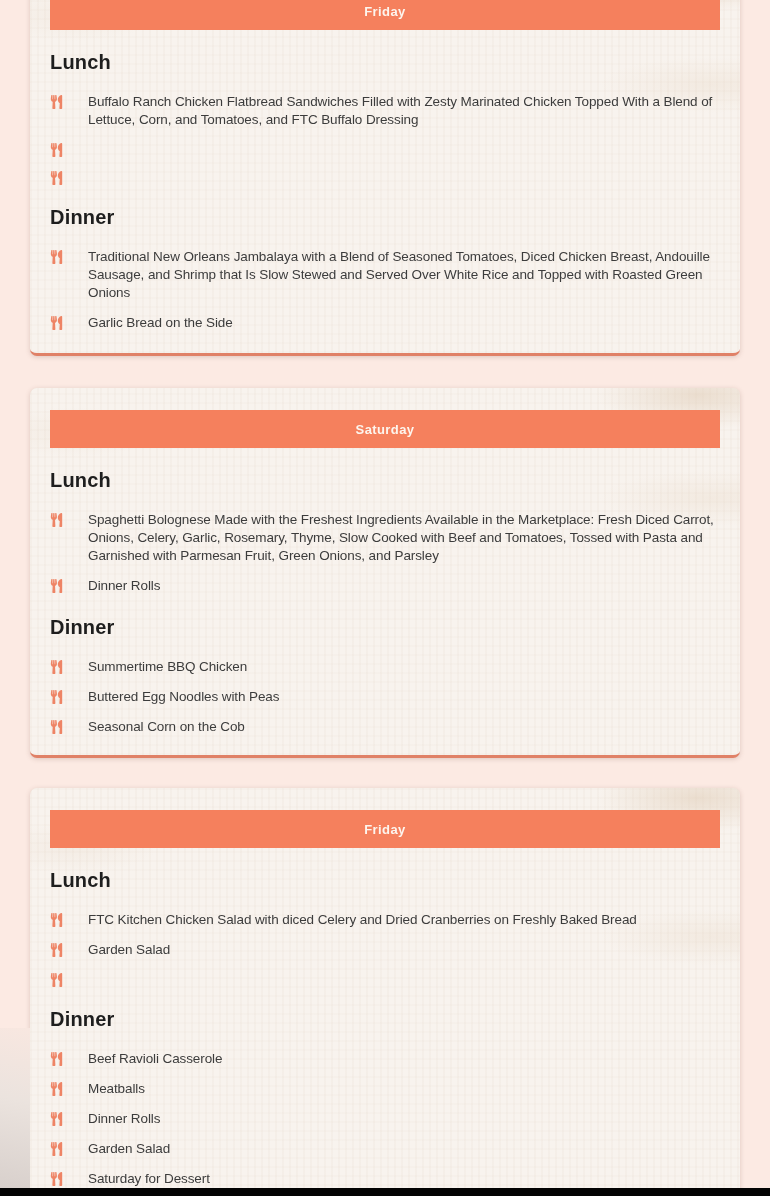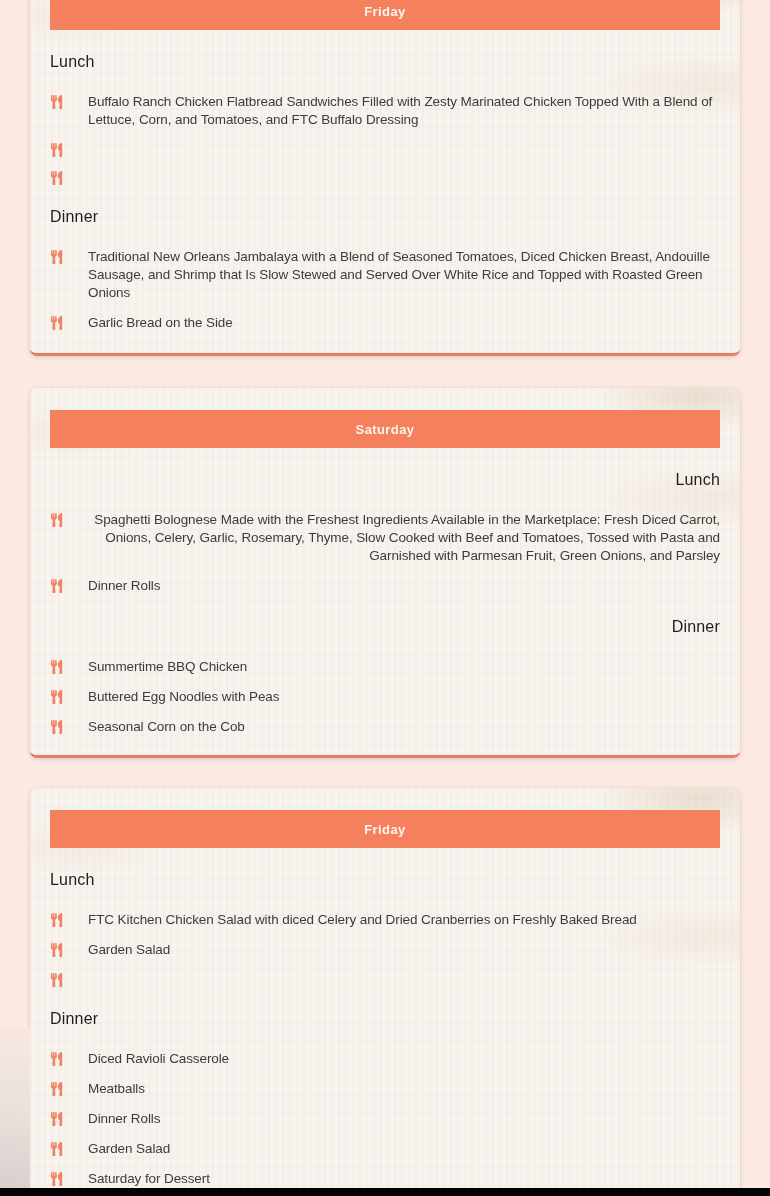--- a/index.html
+++ b/index.html
@@ -24,41 +24,41 @@
       radial-gradient(160px 40px at 96% 30%, rgba(228,210,190,.28), rgba(228,210,190,0) 70%),
       radial-gradient(120px 36px at 6% 12%, rgba(228,212,194,.22), rgba(228,212,194,0) 70%),
       repeating-linear-gradient(90deg, rgba(216,198,180,.10) 0 2px, rgba(255,255,255,0) 2px 7px),
       repeating-linear-gradient(0deg, rgba(222,206,190,.08) 0 2px, rgba(255,255,255,0) 2px 9px);
     border-bottom: 3px solid var(--card-border, #e08167);
     border-radius: 7px;
     box-shadow: 0 1px 5px rgba(110, 70, 60, .22);
     overflow: hidden;
   }
   .card-0 { top: -30px;  height: 386px; }
-  .card-1 { top: 388px;  height: 370px; text-align: right; }
+  .card-1 { top: 388px;  height: 370px; }
   .card-2 { top: 788px;  height: 500px; }
 
   .day-banner {
     height: 38px;
     margin: 0 0 22px;
     background: var(--accent, #f5805d);
     display: flex; align-items: center; justify-content: center;
   }
   .day-title {
     color: var(--banner-text, #fdf5ee);
     font-size: 13px;
     font-weight: bold;
     letter-spacing: .4px;
   }
 
   .meal-heading {
     margin: 22px 0 21px;
-    font-size: 16px;
+    font-size: 20px;
     line-height: 20px;
-    font-weight: normal;
+    font-weight: bold;
     color: var(--heading-color, #1e1e1e);
     letter-spacing: .2px;
   }
 
   .meal-items { margin: 0; padding: 0; list-style: none; }
   .menu-item {
     display: flex;
     align-items: flex-start;
     gap: 25px;
     margin: 0 0 12px;
@@ -199,21 +199,21 @@
               <path fill="currentColor" d="M207.9 15.2c.8 4.7 16.1 94.5 16.1 128.8 0 52.3-27.8 89.6-68.9 104.6L168 486.7c.7 13.7-10.2 25.3-24 25.3H80c-13.7 0-24.7-11.5-24-25.3l12.9-238.1C27.7 233.6 0 196.2 0 144 0 109.6 15.3 19.9 16.1 15.2 19.3-5.1 61.4-5.4 64 16.3v141.2c1.3 3.4 15.1 3.2 16 0 1.4-25.3 7.9-139.2 8-141.8 3.3-20.8 44.7-20.8 47.9 0 .2 2.7 6.6 116.5 8 141.8.9 3.2 14.8 3.4 16 0V16.3c2.6-21.6 44.8-21.4 48-1.1zm119.2 285.7l-15 185.1c-1.2 14 9.9 26 23.9 26h56c13.3 0 24-10.7 24-24V24c0-13.2-10.7-24-24-24-82.5 0-221.4 178.5-64.9 300.9z"></path>
             </svg></span>
         </li>
       </ul>
       <h2 class="meal-heading">Dinner</h2>
       <ul class="meal-items">
         <li class="menu-item">
           <span class="utensils"><svg viewBox="0 0 416 512" width="13" height="14" aria-hidden="true">
               <path fill="currentColor" d="M207.9 15.2c.8 4.7 16.1 94.5 16.1 128.8 0 52.3-27.8 89.6-68.9 104.6L168 486.7c.7 13.7-10.2 25.3-24 25.3H80c-13.7 0-24.7-11.5-24-25.3l12.9-238.1C27.7 233.6 0 196.2 0 144 0 109.6 15.3 19.9 16.1 15.2 19.3-5.1 61.4-5.4 64 16.3v141.2c1.3 3.4 15.1 3.2 16 0 1.4-25.3 7.9-139.2 8-141.8 3.3-20.8 44.7-20.8 47.9 0 .2 2.7 6.6 116.5 8 141.8.9 3.2 14.8 3.4 16 0V16.3c2.6-21.6 44.8-21.4 48-1.1zm119.2 285.7l-15 185.1c-1.2 14 9.9 26 23.9 26h56c13.3 0 24-10.7 24-24V24c0-13.2-10.7-24-24-24-82.5 0-221.4 178.5-64.9 300.9z"></path>
             </svg></span>
-          <span class="menu-item-text">Diced Ravioli Casserole</span>
+          <span class="menu-item-text">Beef Ravioli Casserole</span>
         </li>
         <li class="menu-item">
           <span class="utensils"><svg viewBox="0 0 416 512" width="13" height="14" aria-hidden="true">
               <path fill="currentColor" d="M207.9 15.2c.8 4.7 16.1 94.5 16.1 128.8 0 52.3-27.8 89.6-68.9 104.6L168 486.7c.7 13.7-10.2 25.3-24 25.3H80c-13.7 0-24.7-11.5-24-25.3l12.9-238.1C27.7 233.6 0 196.2 0 144 0 109.6 15.3 19.9 16.1 15.2 19.3-5.1 61.4-5.4 64 16.3v141.2c1.3 3.4 15.1 3.2 16 0 1.4-25.3 7.9-139.2 8-141.8 3.3-20.8 44.7-20.8 47.9 0 .2 2.7 6.6 116.5 8 141.8.9 3.2 14.8 3.4 16 0V16.3c2.6-21.6 44.8-21.4 48-1.1zm119.2 285.7l-15 185.1c-1.2 14 9.9 26 23.9 26h56c13.3 0 24-10.7 24-24V24c0-13.2-10.7-24-24-24-82.5 0-221.4 178.5-64.9 300.9z"></path>
             </svg></span>
           <span class="menu-item-text">Meatballs</span>
         </li>
         <li class="menu-item">
           <span class="utensils"><svg viewBox="0 0 416 512" width="13" height="14" aria-hidden="true">
               <path fill="currentColor" d="M207.9 15.2c.8 4.7 16.1 94.5 16.1 128.8 0 52.3-27.8 89.6-68.9 104.6L168 486.7c.7 13.7-10.2 25.3-24 25.3H80c-13.7 0-24.7-11.5-24-25.3l12.9-238.1C27.7 233.6 0 196.2 0 144 0 109.6 15.3 19.9 16.1 15.2 19.3-5.1 61.4-5.4 64 16.3v141.2c1.3 3.4 15.1 3.2 16 0 1.4-25.3 7.9-139.2 8-141.8 3.3-20.8 44.7-20.8 47.9 0 .2 2.7 6.6 116.5 8 141.8.9 3.2 14.8 3.4 16 0V16.3c2.6-21.6 44.8-21.4 48-1.1zm119.2 285.7l-15 185.1c-1.2 14 9.9 26 23.9 26h56c13.3 0 24-10.7 24-24V24c0-13.2-10.7-24-24-24-82.5 0-221.4 178.5-64.9 300.9z"></path>

